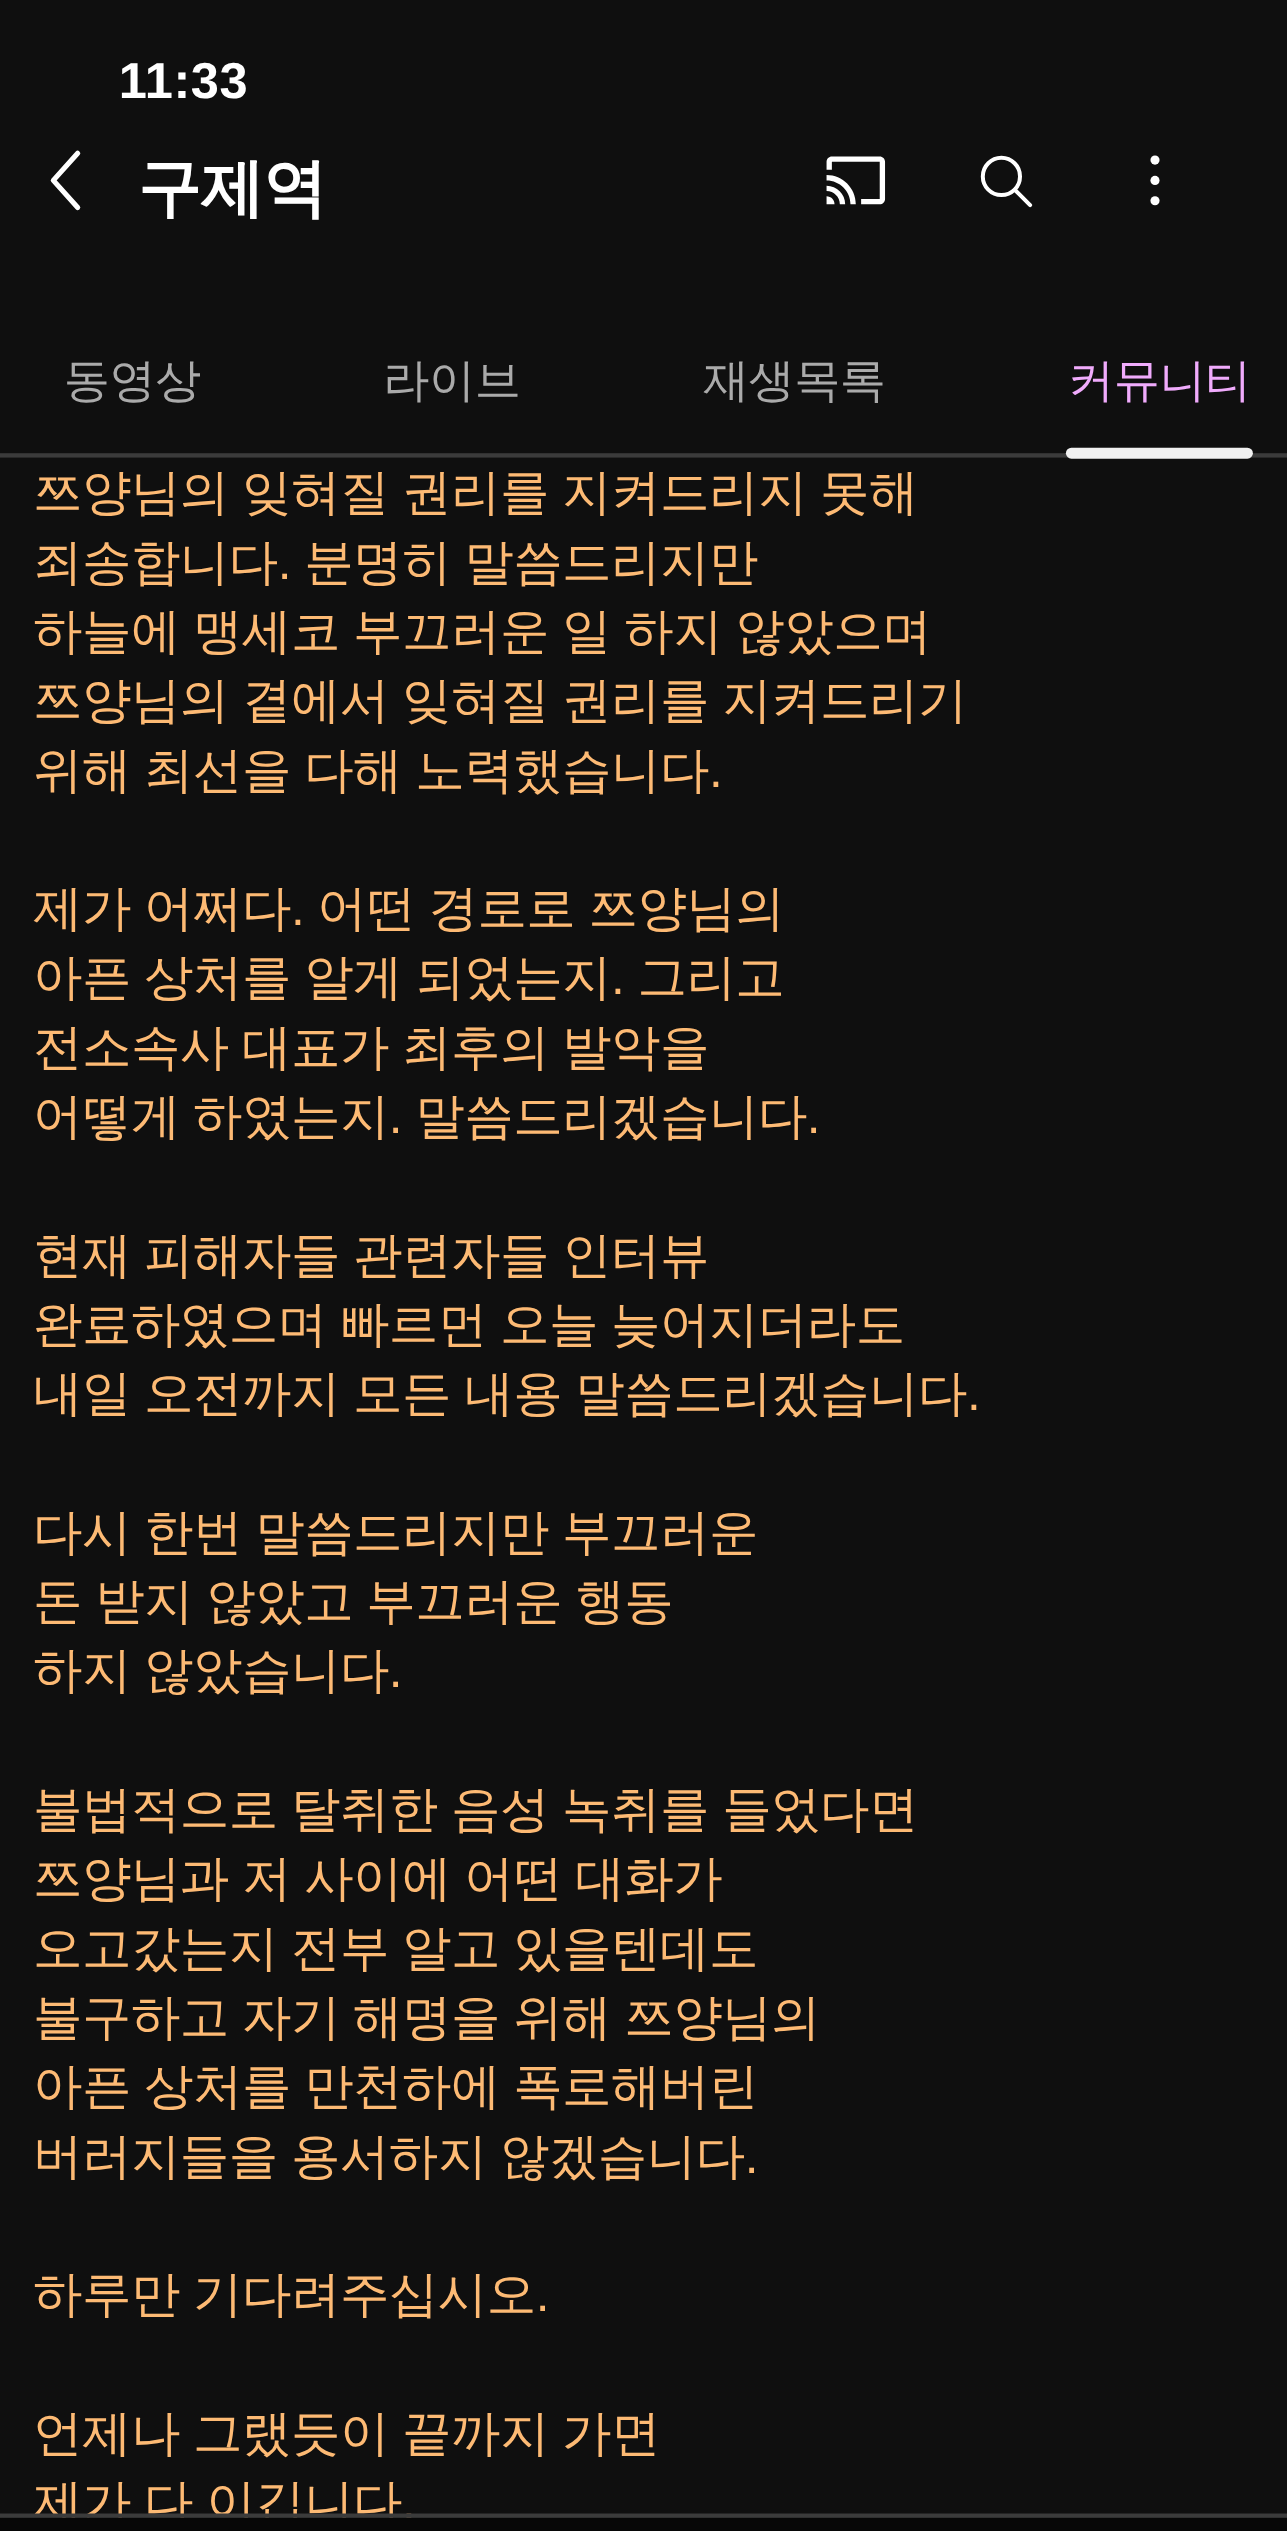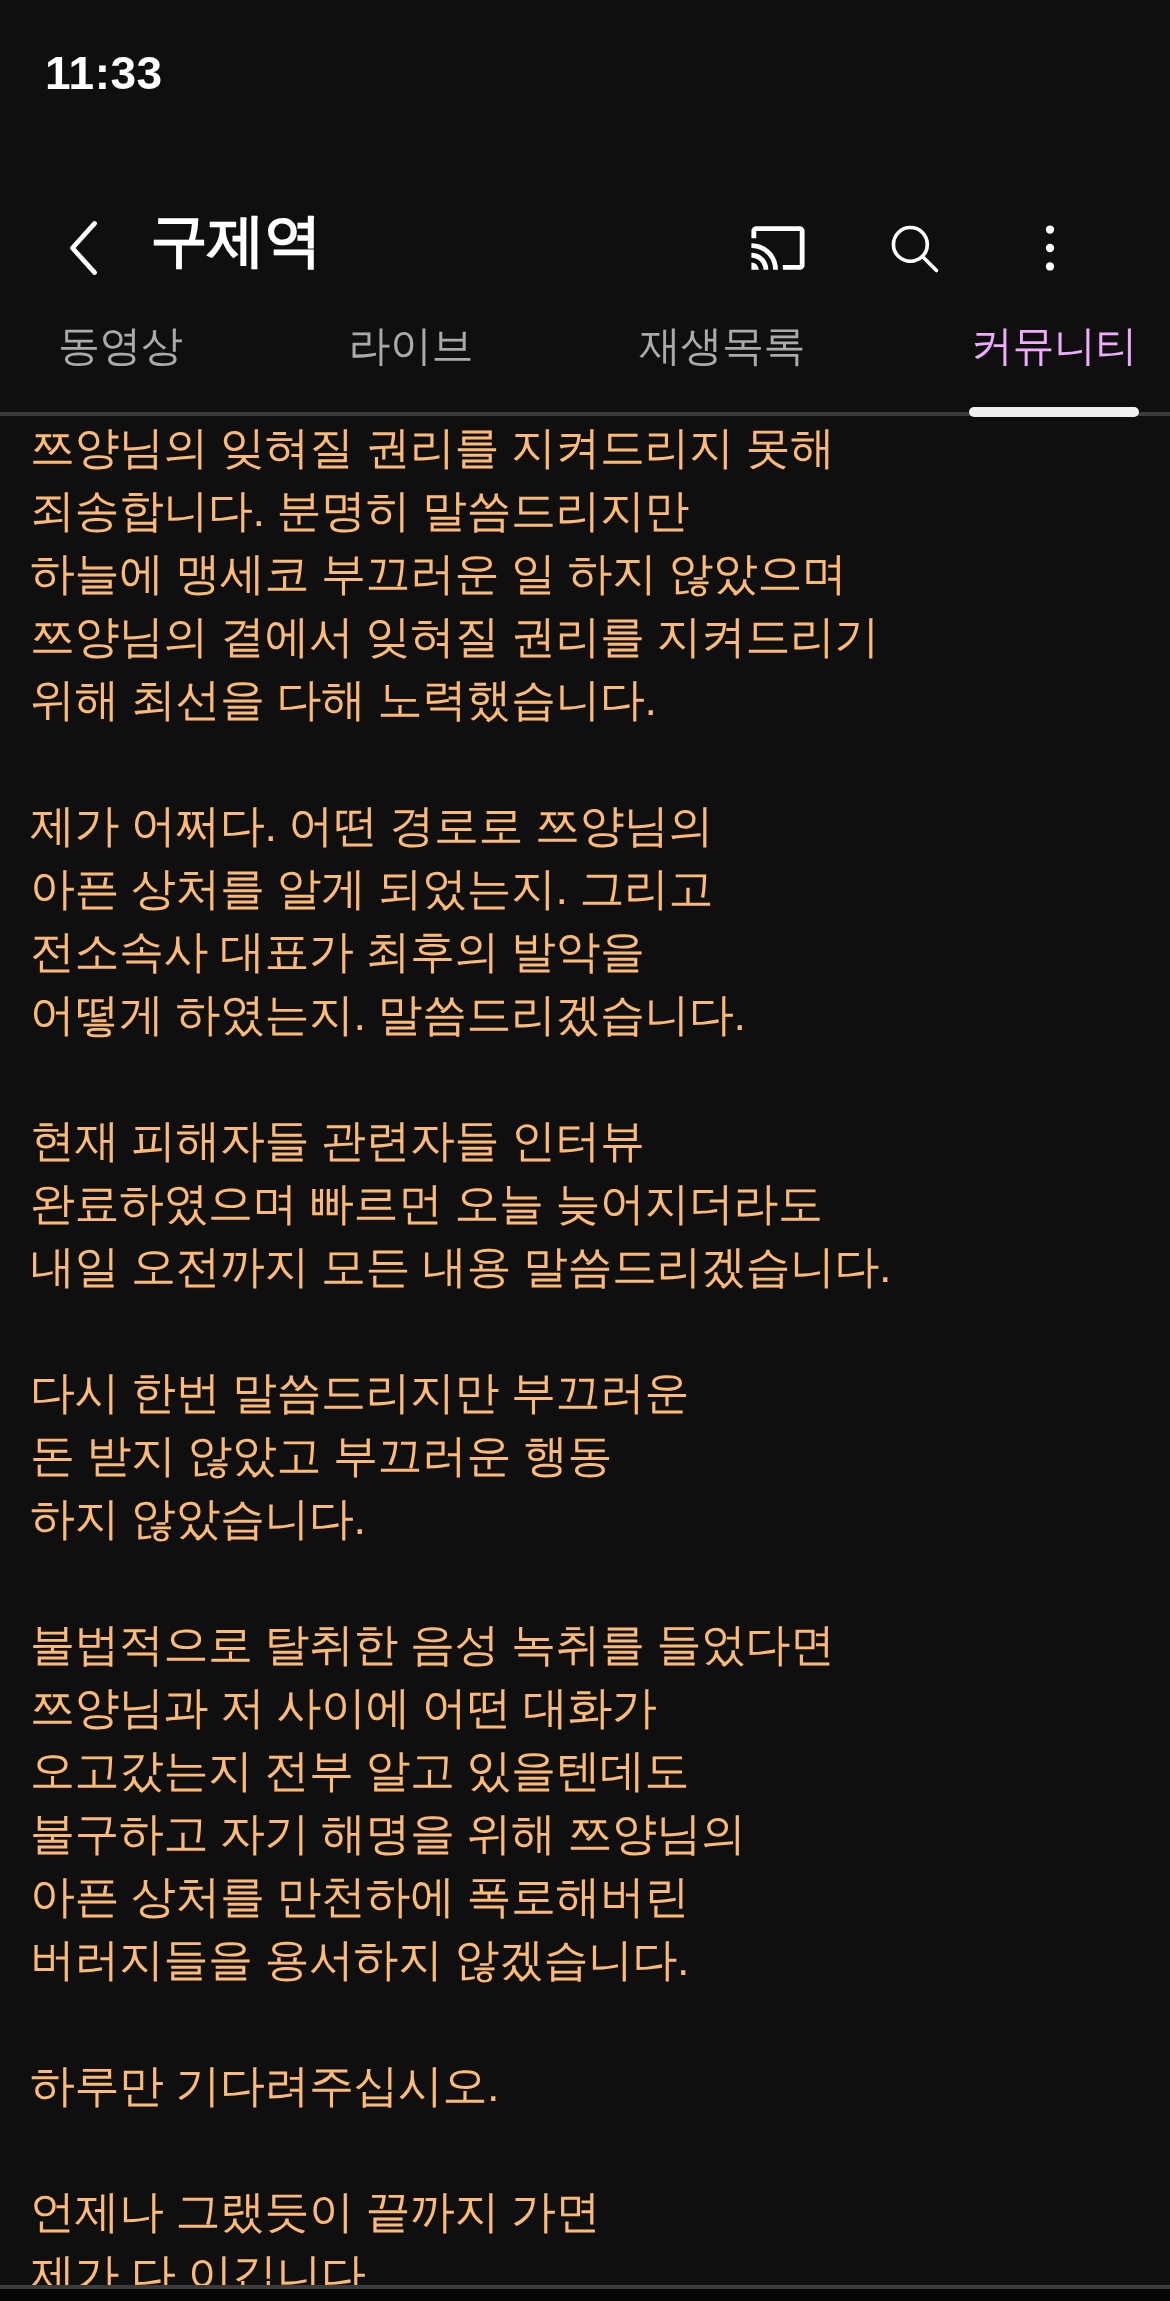--- a/index.html
+++ b/index.html
@@ -6,40 +6,40 @@
   html,body { background:#000; }
   body { font-family:"Liberation Sans","DejaVu Sans",sans-serif; }
   .screen {
     position:relative; width:1170px; height:2301px;
     background:#0f0f0f; color:#f1f1f1; overflow:hidden;
   }
 
   
   .status-bar {
     height:132px; display:flex; align-items:center;
-    justify-content:space-between; padding:14px 38px 0 45px;
+    justify-content:space-between; padding:14px 38px 0 108px;
   }
   .status-time { font-size:46px; font-weight:700; color:#fff; letter-spacing:0.5px; }
   .status-right { display:flex; align-items:center; gap:26px; }
   .signal { display:flex; align-items:flex-end; gap:6px; height:40px; }
   .signal .bar { width:11px; border-radius:3px; background:#fff; }
   .signal .b1{height:12px;} .signal .b2{height:19px;} .signal .b3{height:27px;}
   .signal .b4{height:36px; background:#4d4d4d;}
   .wifi-svg { display:block; }
   .battery {
     position:relative; width:84px; height:42px; border-radius:12px;
     background:#8e8e8e; overflow:hidden;
     display:flex; align-items:center; justify-content:center;
   }
   .battery-fill { position:absolute; left:0; top:0; bottom:0; width:62%; background:#fff; }
   .battery-num { position:relative; font-size:31px; font-weight:700; color:#0b0b0b; letter-spacing:-1px; }
   .battery-cap { width:6px; height:15px; border-radius:0 4px 4px 0; background:#8e8e8e; margin-left:2px; }
 
   
-  .header { height:148px; display:flex; align-items:flex-end; padding:0 88px 0 30px;margin-left:24px; }
+  .header { height:148px; display:flex; align-items:flex-start; padding:0 88px 0 30px; }
   .icon-btn {
     background:none; border:none; padding:0; cursor:pointer;
     display:flex; align-items:center; justify-content:center;
     width:64px; height:64px;
   }
   .channel-title {
     font-size:58px; font-weight:700; color:#fff;
     margin-left:32px; letter-spacing:-1px; flex:1;
     white-space:nowrap; overflow:hidden;
   }

